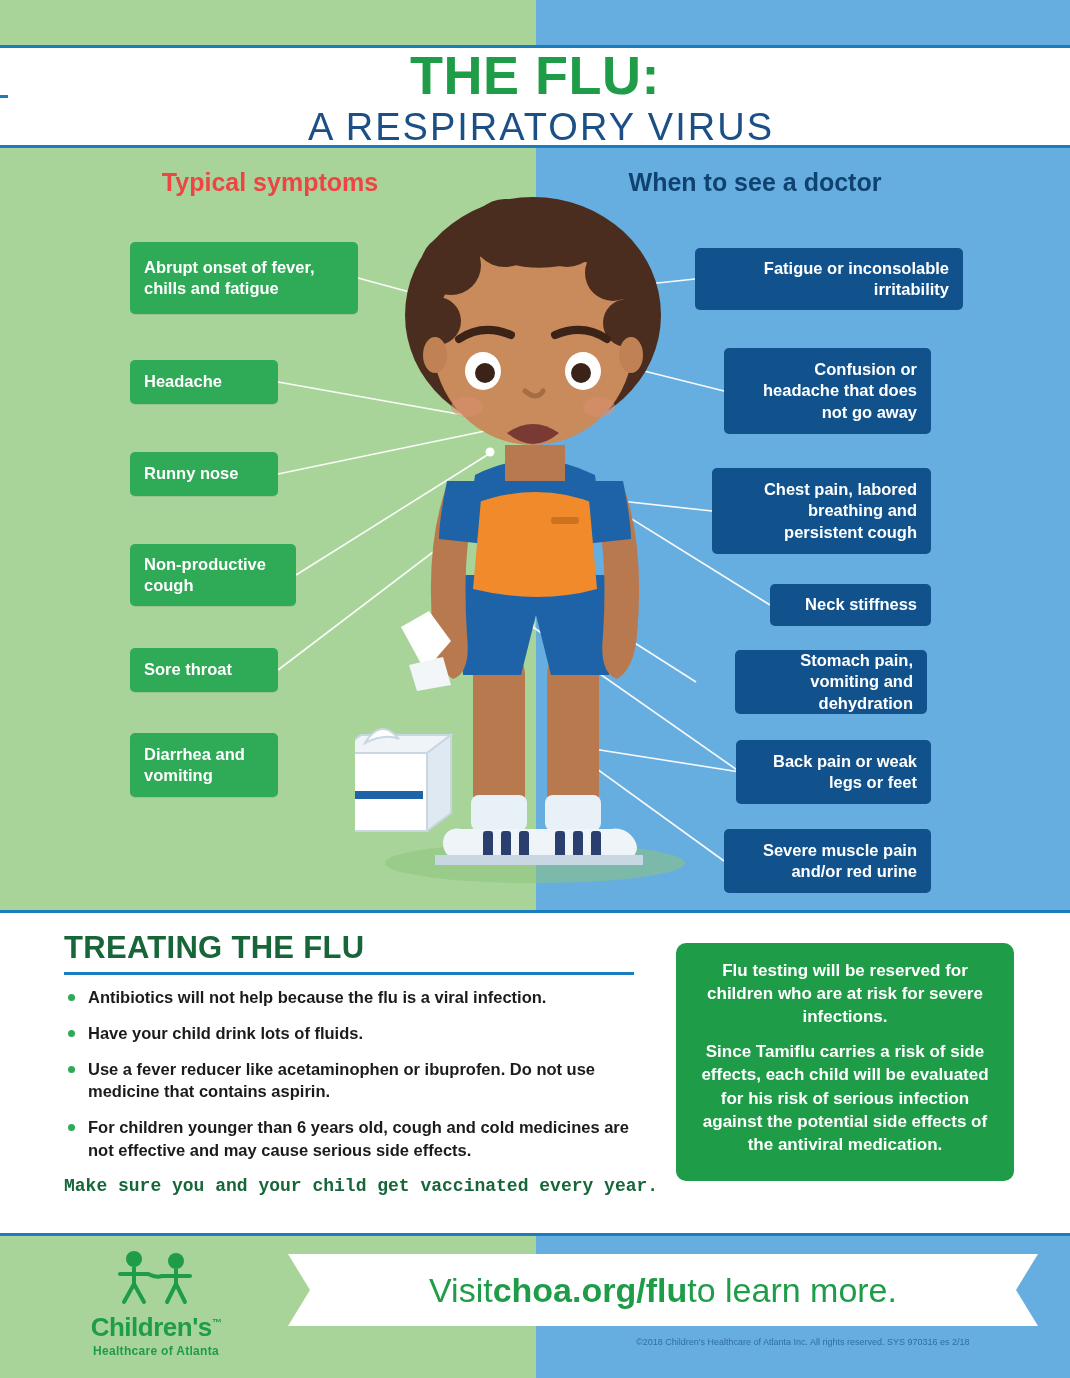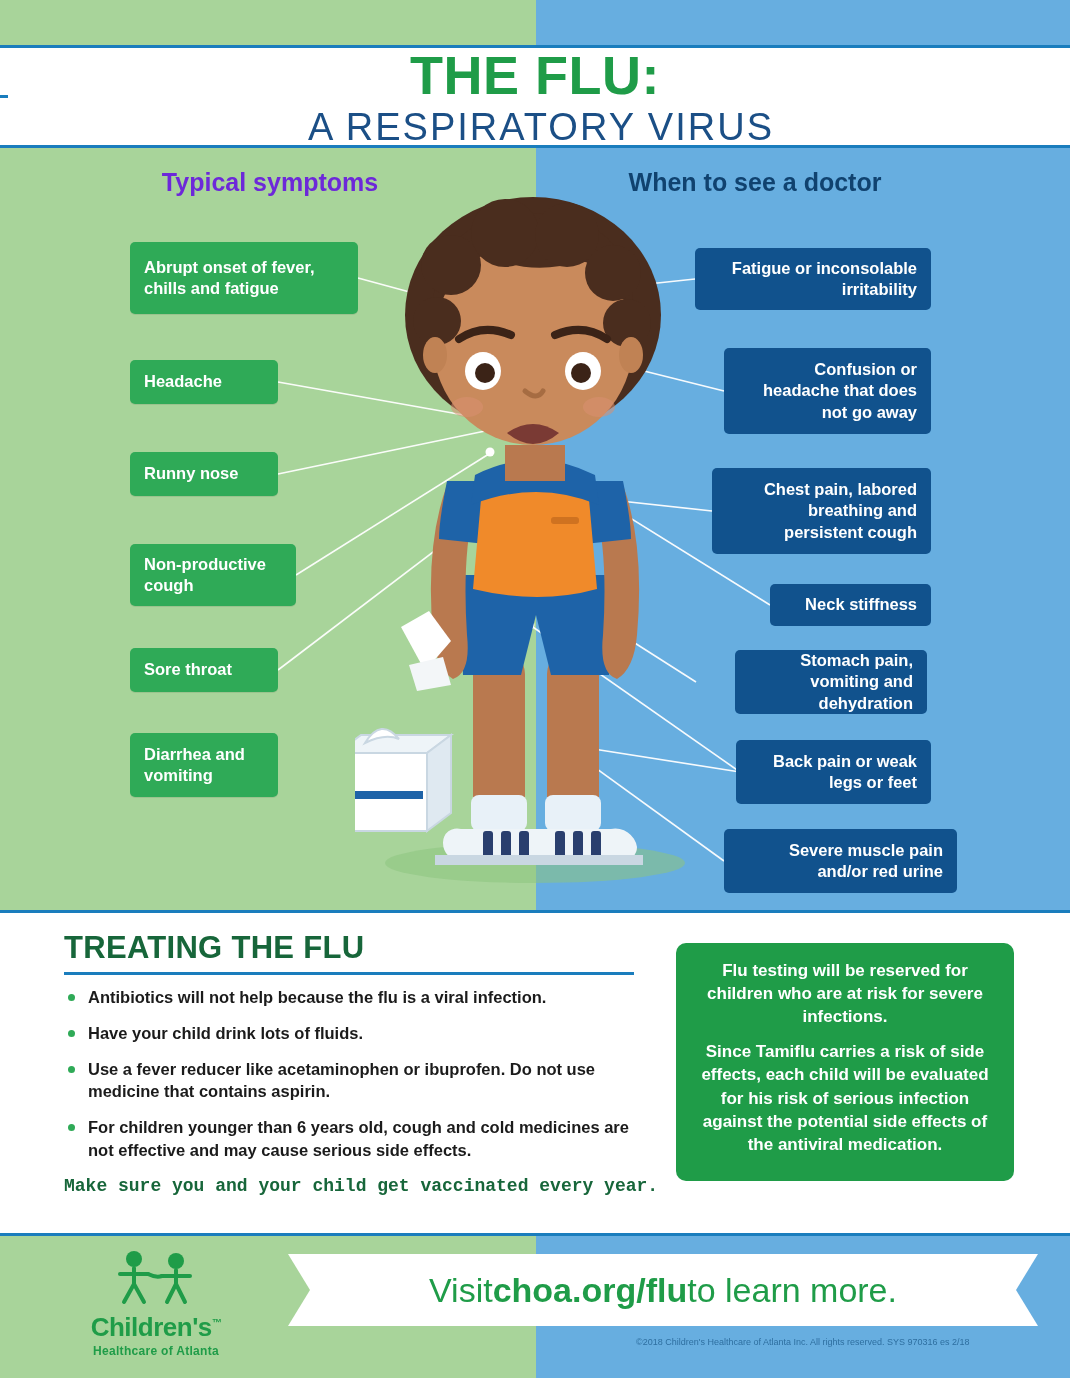--- a/index.html
+++ b/index.html
@@ -65,21 +65,21 @@
   }
 
   
   .col-head {
     position: absolute;
     font-size: 25px; font-weight: bold;
     text-align: center;
   }
   .col-head .txt { display: block; padding-bottom: 6px; }
   .col-head .underline { height: 3px; width: 100%; }
-  #head-symptoms { left: 120px; top: 168px; width: 300px; color: #6d28d9; }
+  #head-symptoms { left: 120px; top: 168px; width: 300px; color: #ef4444; }
   #head-symptoms .underline { background: #17663a; }
   #head-doctor { left: 585px; top: 168px; width: 340px; color: #10426f; }
   #head-doctor .underline { background: #10426f; }
 
   
   .chip {
     position: absolute;
     border-radius: 5px;
     color: #ffffff;
     font-size: 16.5px;
@@ -102,27 +102,27 @@
 
   
   #chip-l0 { left: 130px; top: 242px; width: 228px; height: 72px; }
   #chip-l1 { left: 130px; top: 360px; width: 148px; height: 44px; }
   #chip-l2 { left: 130px; top: 452px; width: 148px; height: 44px; }
   #chip-l3 { left: 130px; top: 544px; width: 166px; height: 62px; }
   #chip-l4 { left: 130px; top: 648px; width: 148px; height: 44px; }
   #chip-l5 { left: 130px; top: 733px; width: 148px; height: 64px; }
 
   
-  #chip-r0 { left: 695px; top: 248px; width: 236px; height: 62px; }
+  #chip-r0 { left: 695px; top: 248px; width: 268px; height: 62px; }
   #chip-r1 { left: 724px; top: 348px; width: 207px; height: 86px; }
   #chip-r2 { left: 712px; top: 468px; width: 219px; height: 86px; }
   #chip-r3 { left: 770px; top: 584px; width: 161px; height: 42px; }
   #chip-r4 { left: 696px; top: 650px; width: 192px; height: 64px; margin-left: 39px; }
   #chip-r5 { left: 736px; top: 740px; width: 195px; height: 64px; }
-  #chip-r6 { left: 724px; top: 829px; width: 233px; height: 64px; }
+  #chip-r6 { left: 724px; top: 829px; width: 207px; height: 64px; }
 
   
   .lines {
     position: absolute; left: 0; top: 0;
     width: 1070px; height: 1378px;
     pointer-events: none;
   }
 
   
   .kid { position: absolute; left: 355px; top: 195px; width: 360px; height: 710px; }

